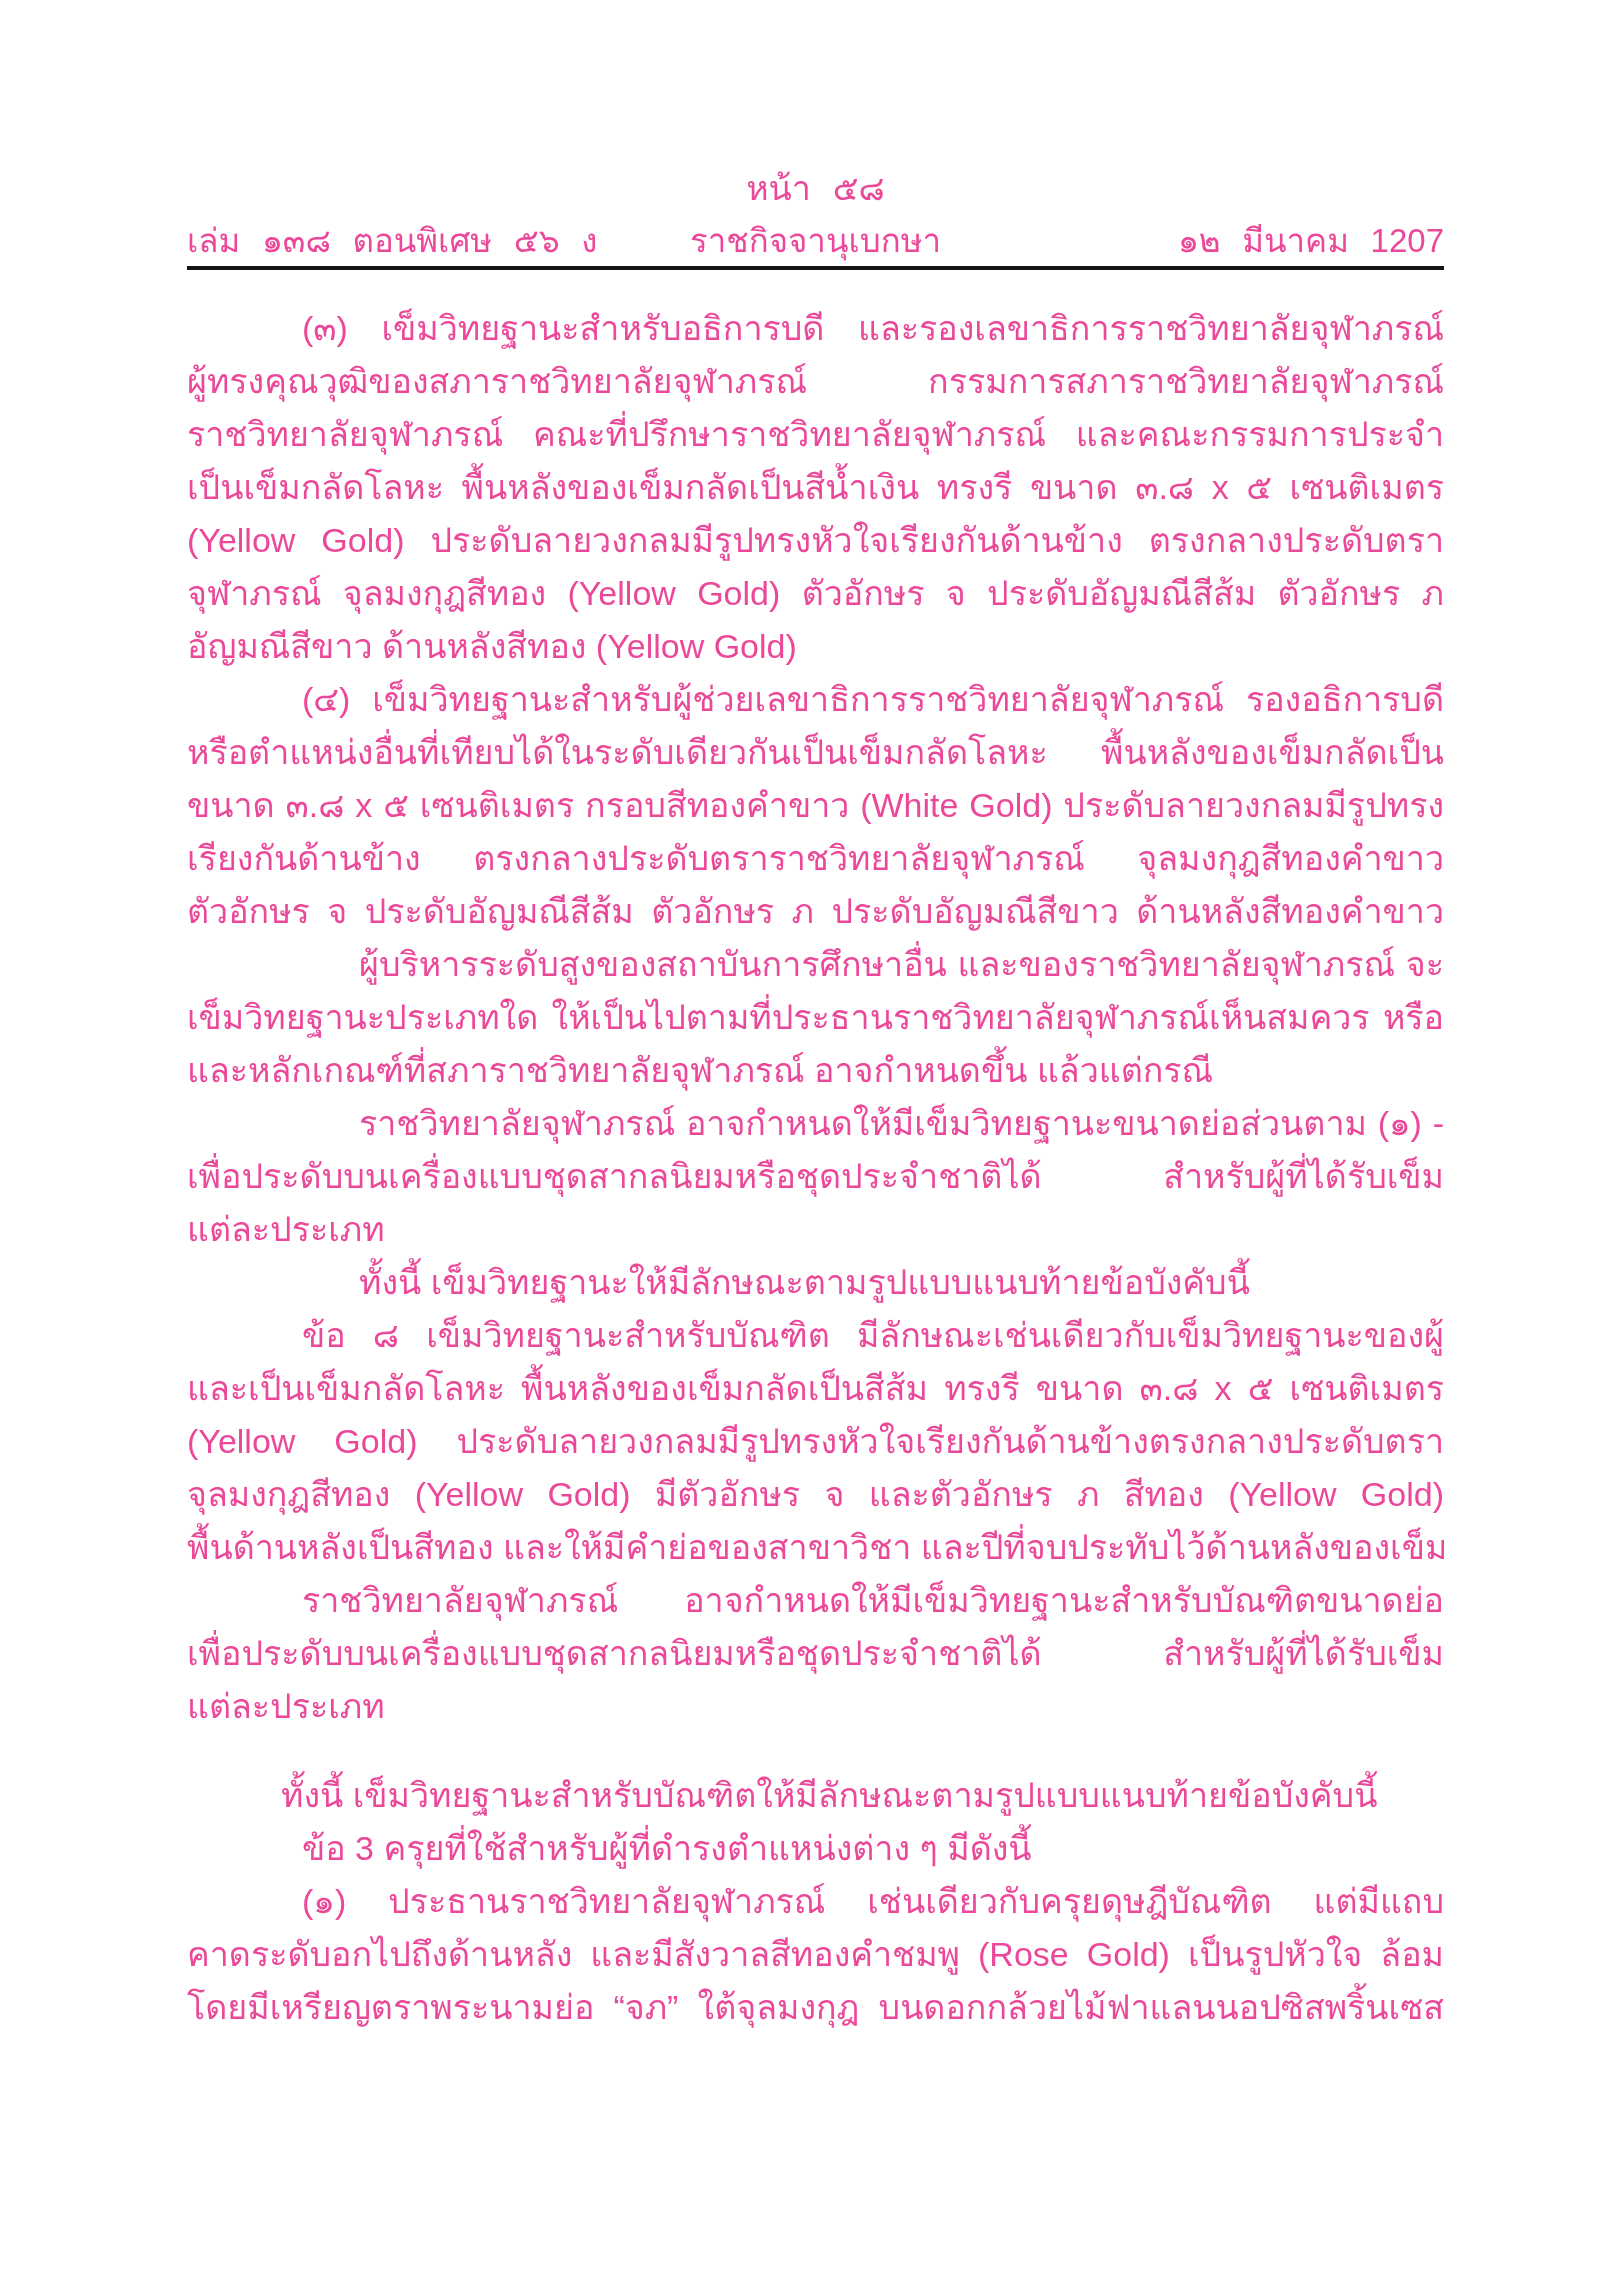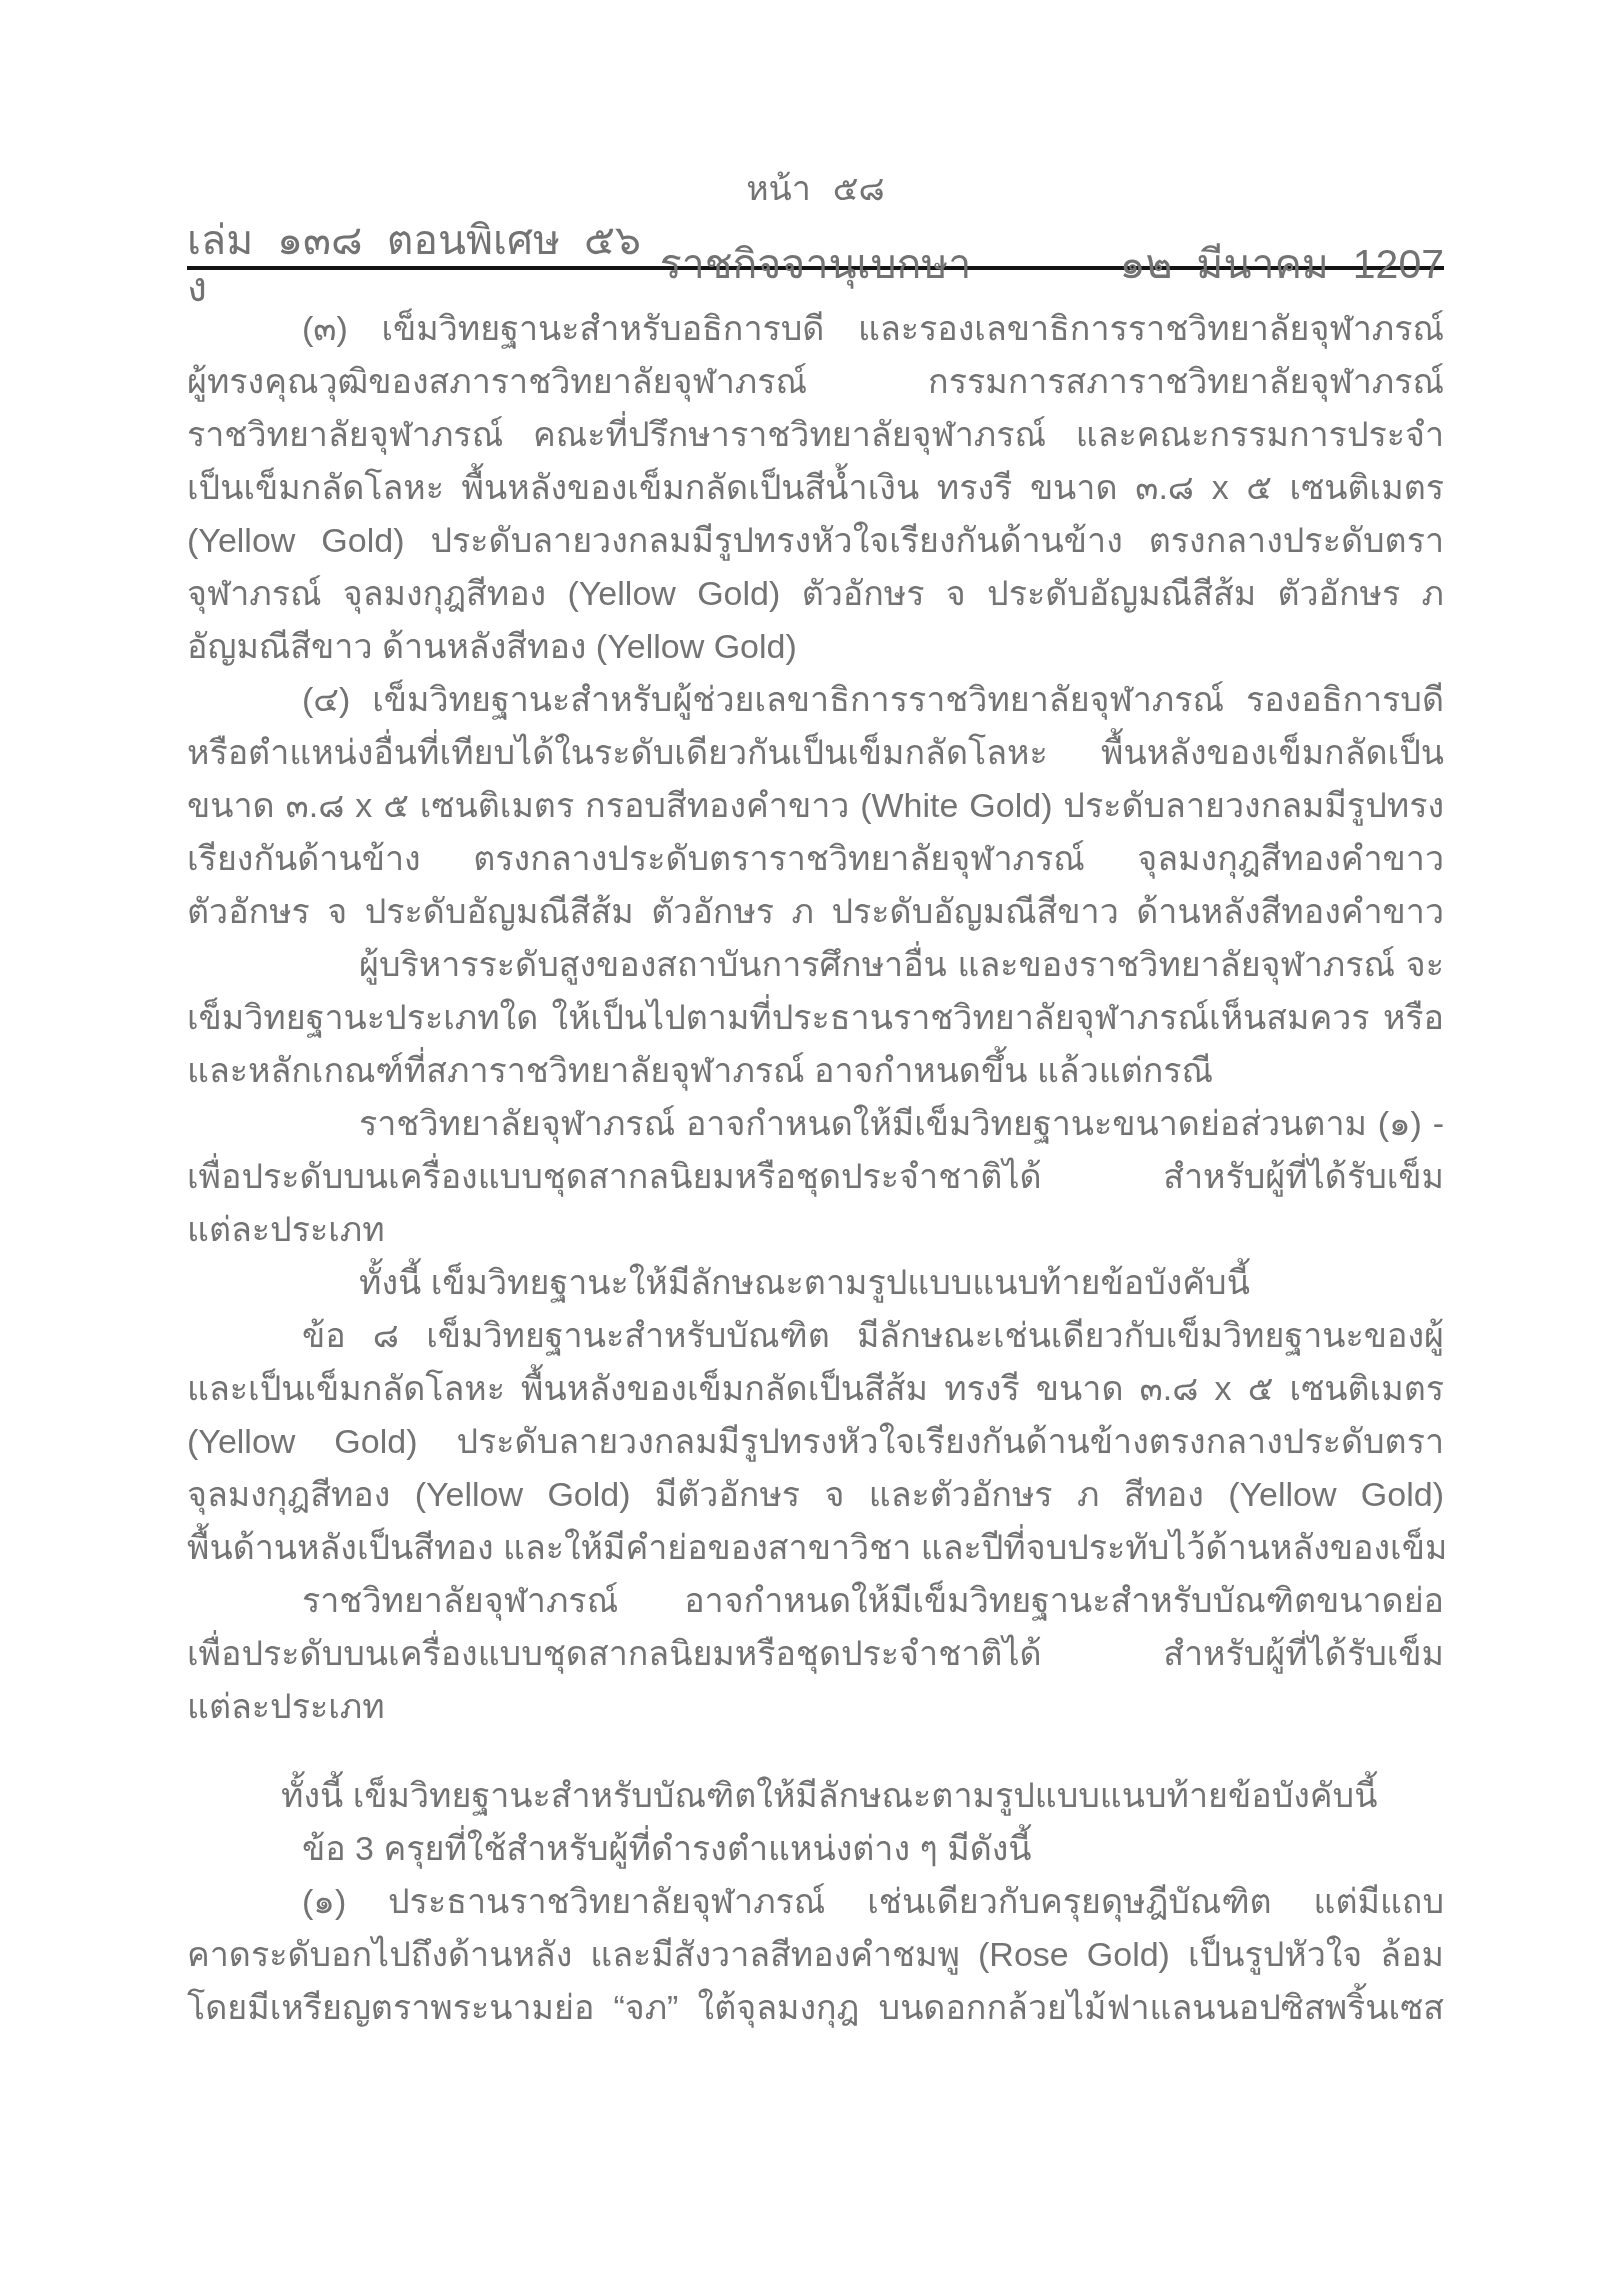--- a/index.html
+++ b/index.html
@@ -1,21 +1,21 @@
 <!DOCTYPE html>
 <html style="font-size:14.3px"><head>
 <meta charset="utf-8">
 <style>
   html, body { margin: 0; padding: 0; background: #e8e8e8; }
   .page {
     position: relative;
     width: 1620px;
     height: 2293px;
     background: #ffffff;
-    color: #737373;
+    color: #ec4899;
     font-family: "Liberation Sans", "DejaVu Sans", sans-serif;
     overflow: hidden;
   }
   .content {
     position: absolute;
     left: 187px;
     top: 0;
     width: 1257px;
   }
   .page-no {
@@ -23,21 +23,21 @@
     height: 47px;
     line-height: 47px;
     text-align: center;
     font-size: 34px;
     word-spacing: 12.5px;
   }
   .header-row {
     margin-top: 5.4px;
     height: 47px;
     line-height: 47px;
-    font-size: 41px;
+    font-size: 33px;
     word-spacing: 12.5px;
     display: grid;
     grid-template-columns: 1fr auto 1fr;
     align-items: center;
   }
   .header-row .vol   { justify-self: start; }
   .header-row .gaz   { justify-self: center; }
   .header-row .date  { justify-self: end; }
   .rule {
     margin-top: 1.8px;

